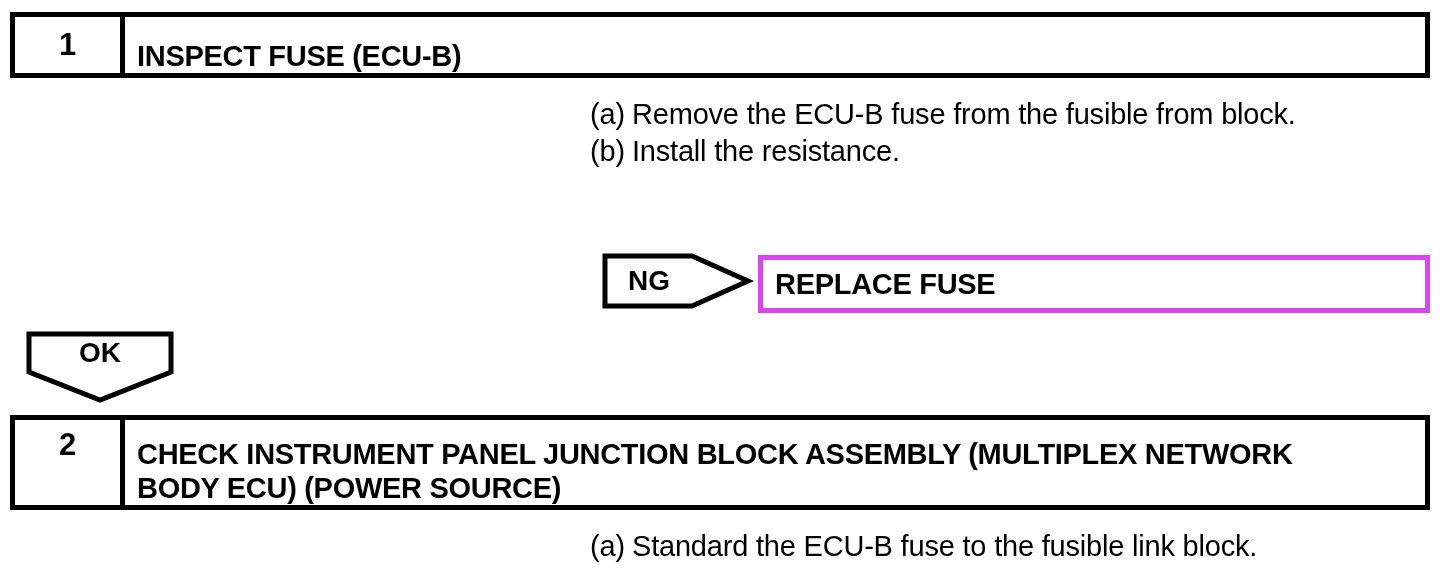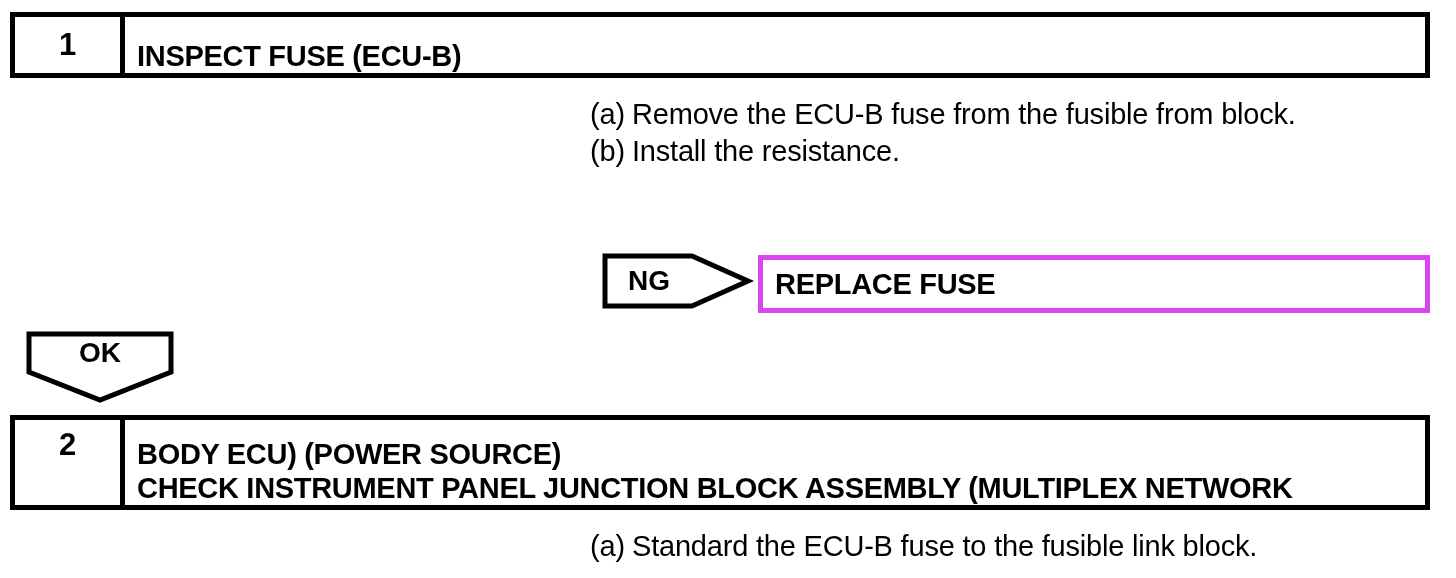--- a/index.html
+++ b/index.html
@@ -184,22 +184,22 @@
   <div class="ok-connector">
     <svg width="148" height="72" viewBox="0 0 148 72">
       <polygon points="3,3 145,3 145,41 74,69 3,41"></polygon>
     </svg>
     <span class="ok-label">OK</span>
   </div>
 
   <div class="step-header two">
     <div class="step-num">2</div>
     <div class="step-title">
+      <div class="title-line">CHECK INSTRUMENT PANEL JUNCTION BLOCK ASSEMBLY (MULTIPLEX NETWORK</div>
       <div class="title-line">BODY ECU) (POWER SOURCE)</div>
-      <div class="title-line">CHECK INSTRUMENT PANEL JUNCTION BLOCK ASSEMBLY (MULTIPLEX NETWORK</div>
     </div>
   </div>
 
   <div class="substeps block-two">
     <div class="substep-row">
       <span class="substep-label">(a)</span>
       <span class="substep-text">Standard the ECU-B fuse to the fusible link block.</span>
     </div>
   </div>
 

